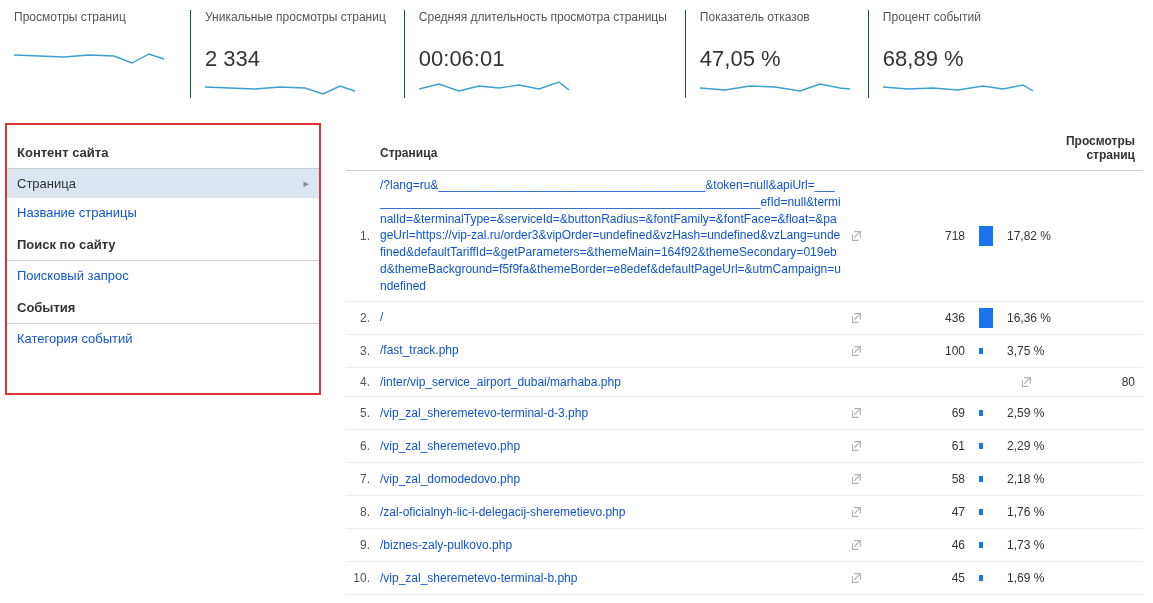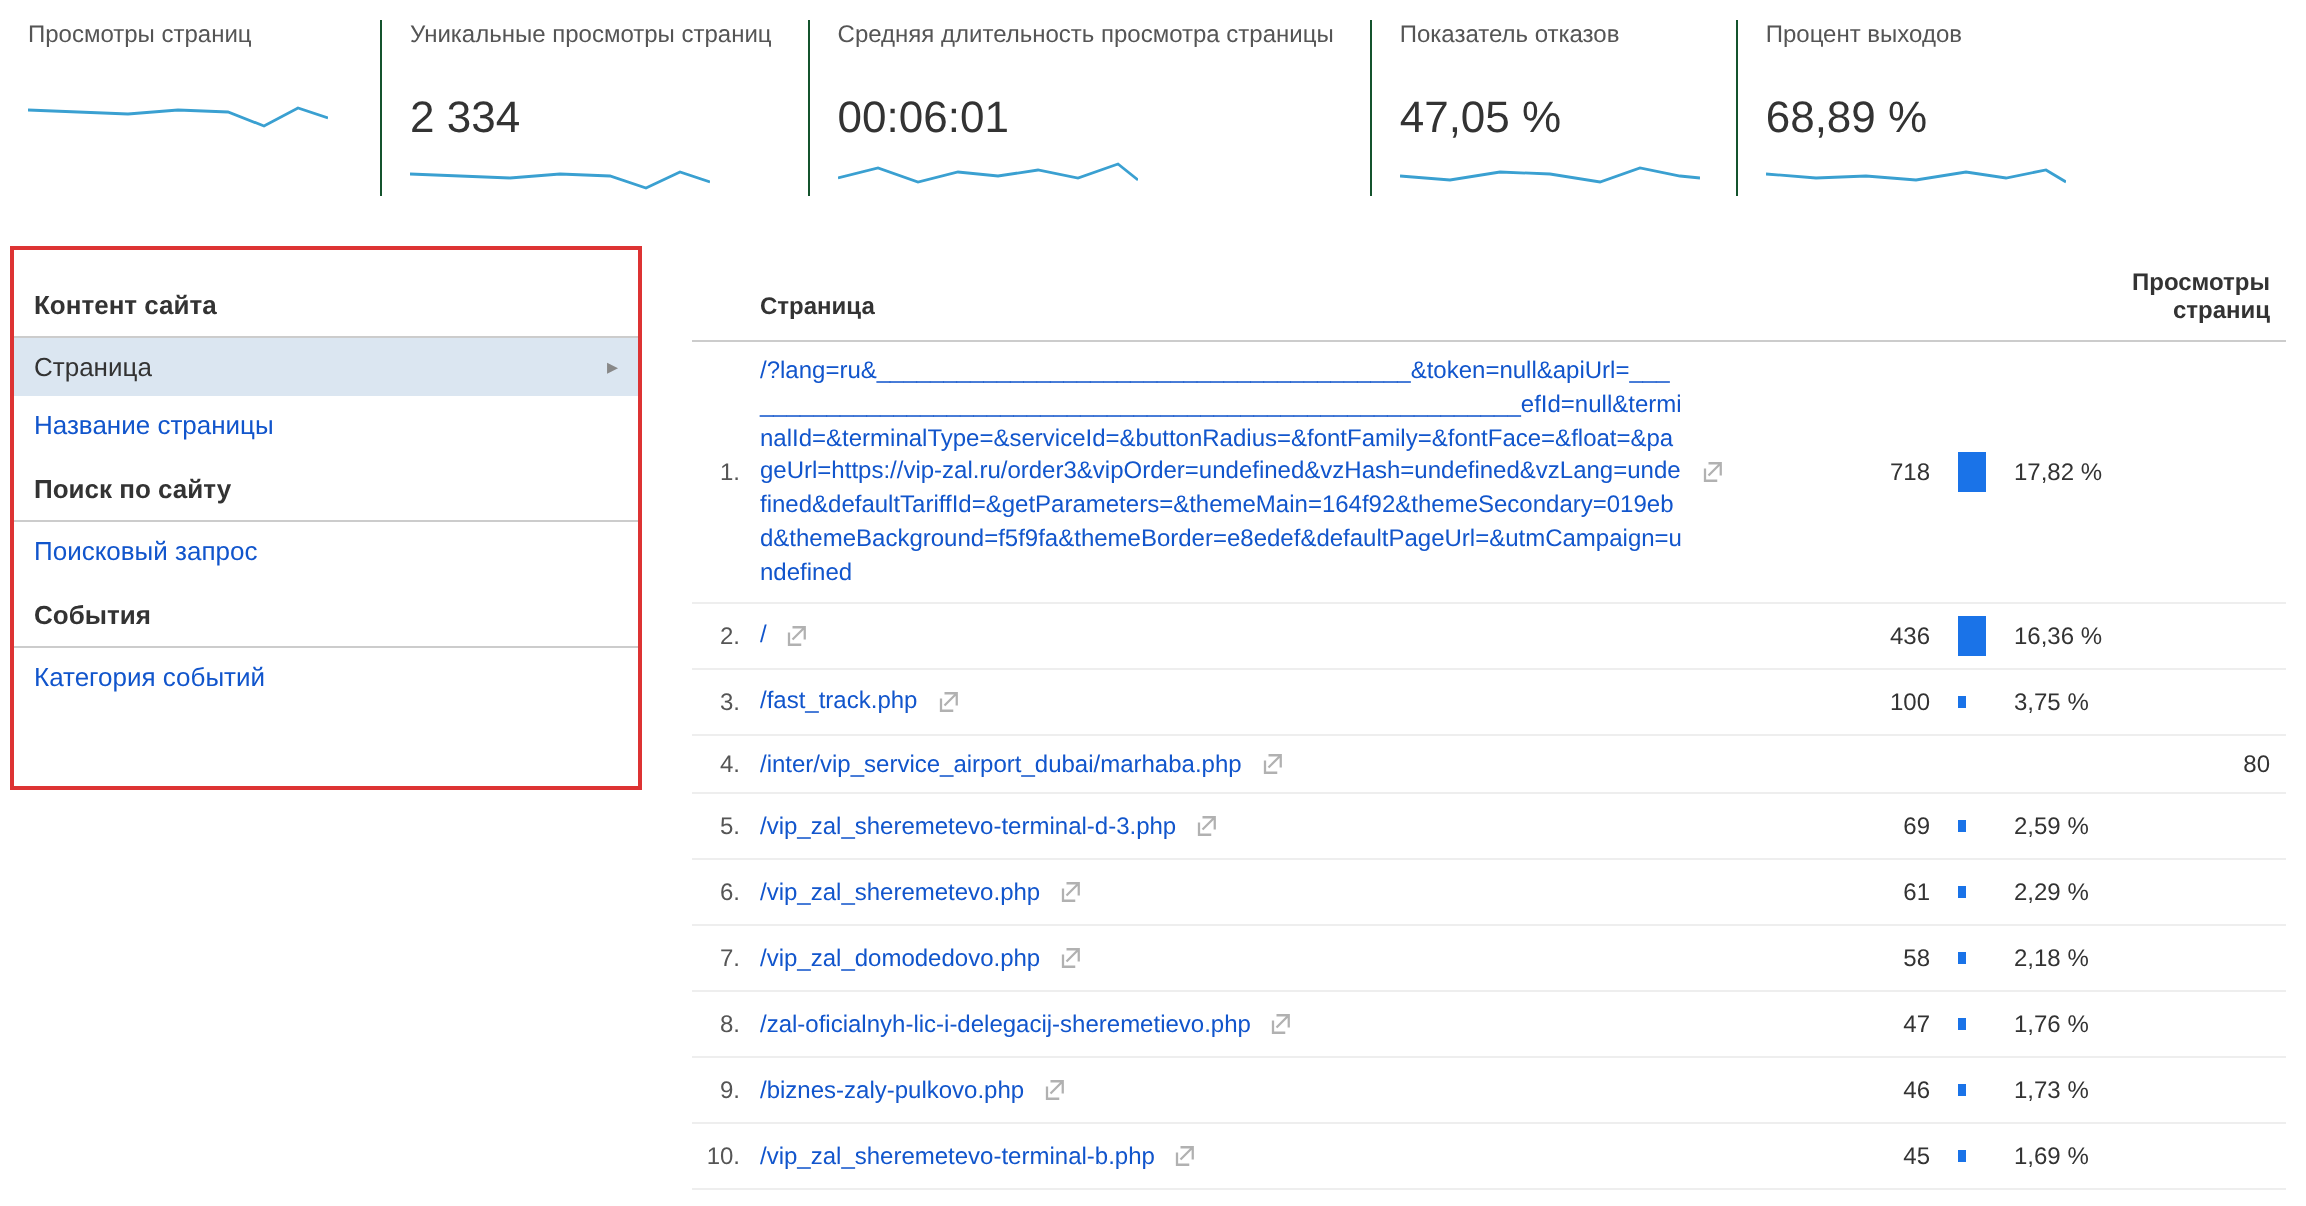--- a/index.html
+++ b/index.html
@@ -102,20 +102,21 @@
     align-items: center;
     border-bottom: 1px solid #eee;
     padding: 6px 0;
     font-size: 12px;
     color: #333;
   }
   .row .col-idx { color: #555; }
   .row .col-page {
     display: flex;
     align-items: flex-start;
+    justify-content: space-between;
     gap: 8px;
   }
   .row .page-link {
     color: #1155cc;
     word-break: break-all;
     cursor: pointer;
     line-height: 1.4;
   }
   .ext-icon {
     width: 14px;
@@ -180,21 +181,21 @@
   <div class="metric">
     <div class="metric-label">Показатель отказов</div>
     <div class="metric-value">47,05 %</div>
     <div class="sparkline">
       <svg viewBox="0 0 150 20">
           <path d="M0 10 L25 12 L50 8 L75 9 L100 13 L120 6 L140 10 L150 11"></path>
         </svg>
     </div>
   </div>
   <div class="metric">
-    <div class="metric-label">Процент выходов</div>
+    <div class="metric-label">Процент событий</div>
     <div class="metric-value">68,89 %</div>
     <div class="sparkline">
       <svg viewBox="0 0 150 20">
           <path d="M0 9 L25 11 L50 10 L75 12 L100 8 L120 11 L140 7 L150 13"></path>
         </svg>
     </div>
   </div>
 </div>
 
 <div class="main">

